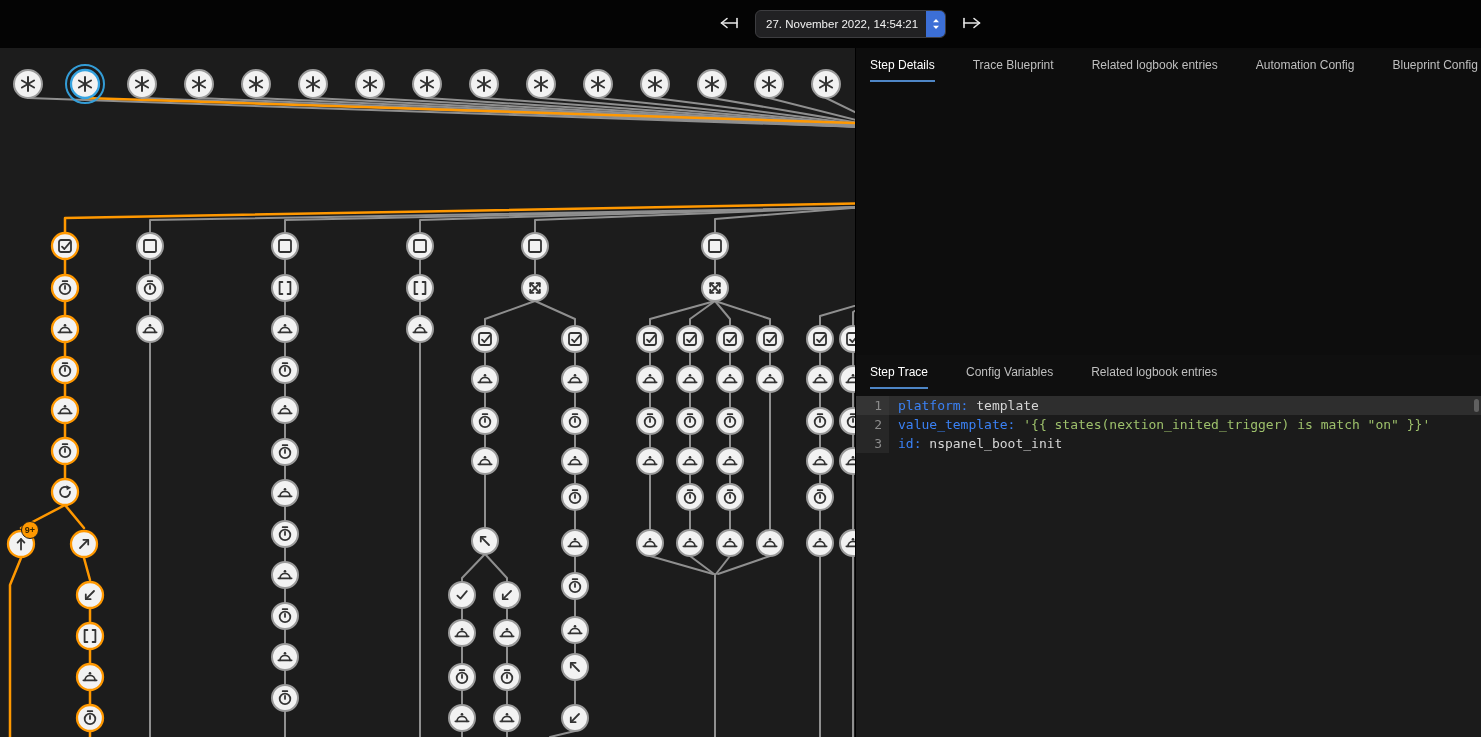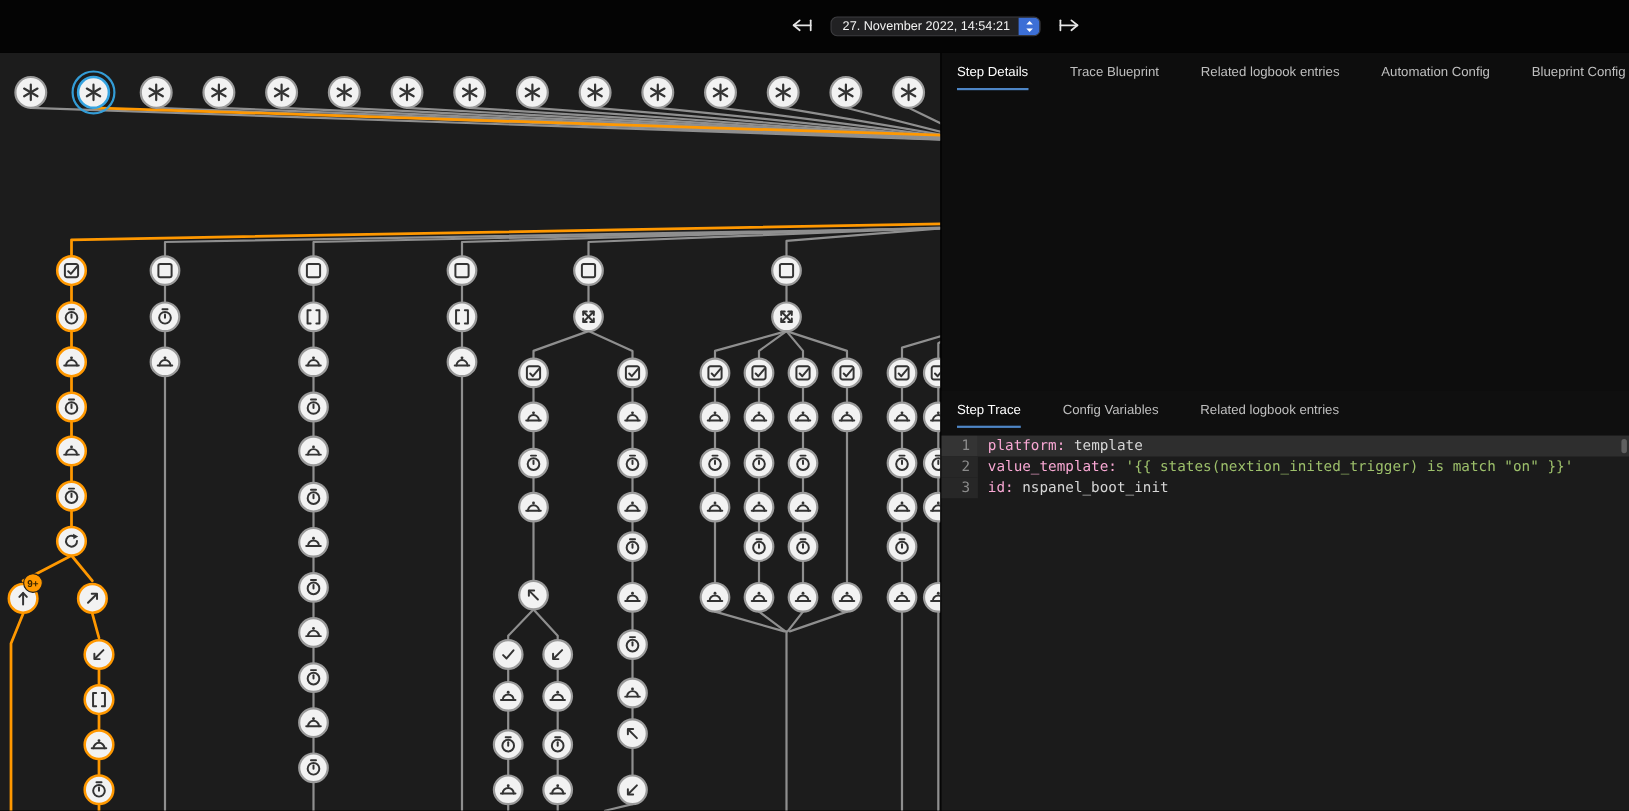--- a/index.html
+++ b/index.html
@@ -3,21 +3,21 @@
 <meta charset="utf-8">
 <style>
   html,body{margin:0;padding:0;background:#000;}
   body{width:1481px;height:737px;position:relative;overflow:hidden;
        font-family:"Liberation Sans", sans-serif;}
 
   
   .topbar{position:absolute;left:0;top:0;width:1481px;height:48px;background:#040404;z-index:5;}
   .run-nav{position:absolute;left:716px;top:0;height:48px;display:flex;align-items:center;gap:13px;}
   .nav-btn{background:none;border:none;padding:2px;cursor:pointer;display:flex;align-items:center;}
-  .run-select{display:flex;align-items:center;height:18px;background:#212123;border:1px solid #3d3d40;
+  .run-select{display:flex;align-items:center;height:28px;background:#212123;border:1px solid #3d3d40;
               border-radius:6px;overflow:hidden;cursor:pointer;box-sizing:border-box;}
   .run-select .val{padding:0 8px 0 10px;font-size:11.5px;color:#f2f2f2;white-space:nowrap;}
   .run-select .cap{width:19px;align-self:stretch;background:#3c6fd6;display:flex;align-items:center;justify-content:center;}
 
   
   .graph-panel{position:absolute;left:0;top:48px;width:855px;height:689px;background:#1c1c1c;overflow:hidden;}
   #graph-svg{position:absolute;left:0;top:-48px;}
 
   
   .right{position:absolute;left:855px;top:48px;width:626px;height:689px;background:#0d0d0d;
@@ -29,21 +29,21 @@
   .executed{margin:22px 18px;font-size:14px;color:#ebebeb;}
 
   .config-section{position:absolute;left:0;top:307px;right:0;bottom:0;background:#0f0f0f;}
   .editor{position:absolute;left:0;top:41px;right:0;bottom:0;background:#1b1b1b;
           font-family:"DejaVu Sans Mono","Liberation Mono",monospace;font-size:13px;line-height:19px;}
   .row{display:flex;}
   .gutter{width:26px;background:#272727;color:#8b8b8b;text-align:right;padding-right:7px;flex:none;}
   .codeln{padding-left:9px;white-space:pre;flex:1;}
   .row.hl .gutter{background:#343434;}
   .row.hl .codeln{background:#2e2e2e;}
-  .tok-key{color:#f9a8d4;}
+  .tok-key{color:#3b82f6;}
   .tok-string{color:#9dc06b;}
   .tok-plain{color:#d6d6d6;}
   .scroll-thumb{position:absolute;right:2px;top:3px;width:5px;height:13px;background:#606060;border-radius:3px;}
 </style>
 </head>
 <body>
 
 <div class="topbar">
   <div class="run-nav">
     <button class="nav-btn">

